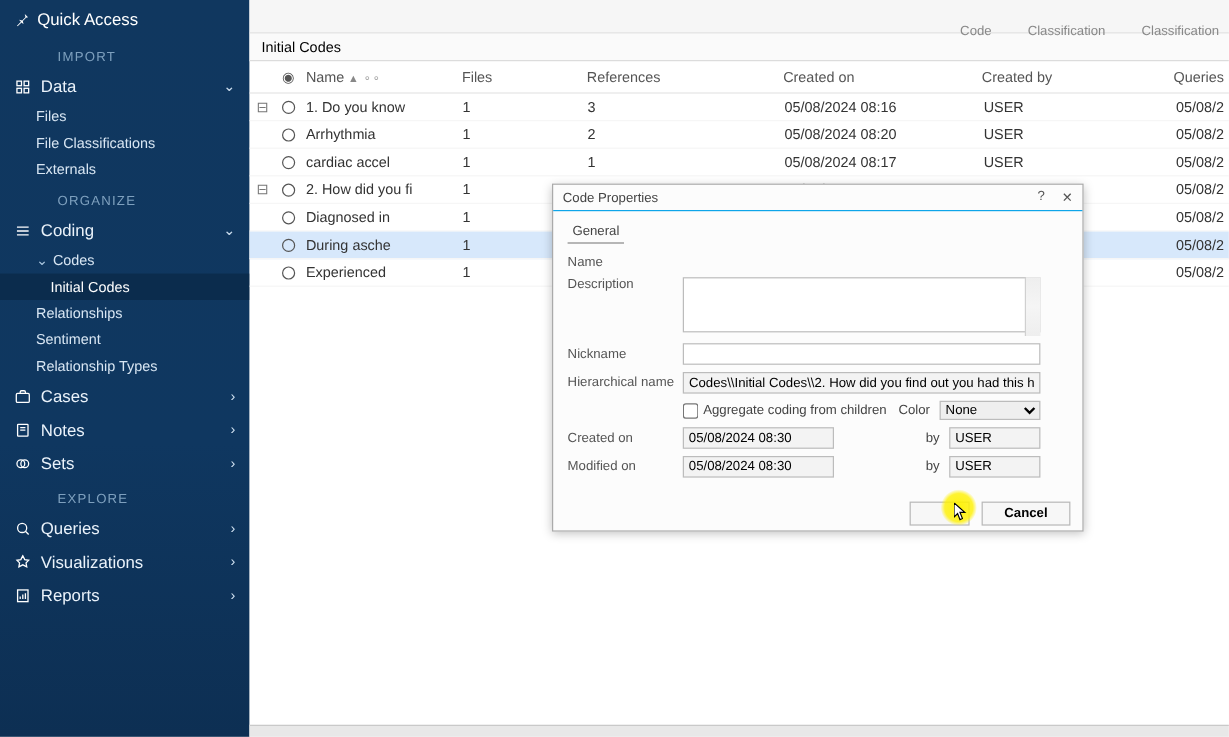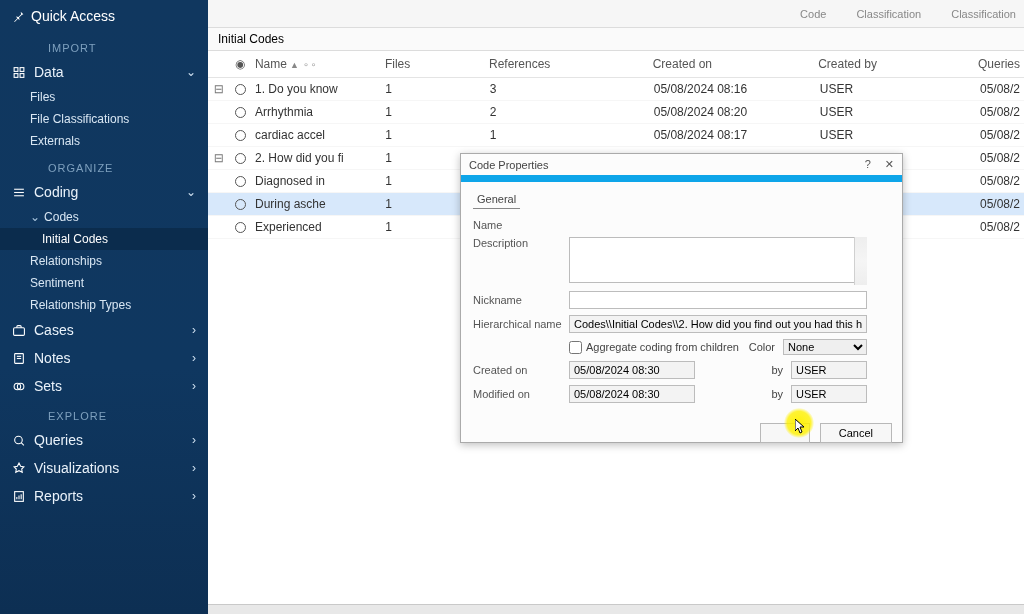--- a/index.html
+++ b/index.html
@@ -31,40 +31,40 @@
   .col-created { width: 172px; }
   .col-by { width: 166px; }
   .col-mod { flex: 1; }
   .row { display: flex; padding: 4px 0; font-size: 12px; color: #333; border-bottom: 1px solid #f6f6f6; cursor: default; }
   .row.selected { background: #d7e8fb; }
   .level1 .col-exp { text-align:center; color:#777; }
   .level2 .col-name { padding-left: 16px; }
   .circle { display:inline-block; width:11px; height:11px; border:1.5px solid #555; border-radius:50%; vertical-align:middle; }
   .sort-icons { font-size:9px; color:#888; margin-left:3px; }
   .modal { position:absolute; left:460px; top:153px; width:443px; height:290px; background:#fcfcfc; border:1px solid #aaa; box-shadow: 0 2px 8px rgba(0,0,0,0.25); font-size:11px; color:#444; }
-  .modal-title { display:flex; align-items:center; padding:4px 8px; border-bottom:7px solid #0ea5e9; font-size:11px; color:#444; }
+  .modal-title { display:flex; align-items:center; padding:4px 8px; border-bottom:1px solid #0ea5e9; font-size:11px; color:#444; }
   .modal-title .helpx { margin-left:auto; display:flex; gap:14px; color:#555; cursor:pointer; }
   .tabbar { padding:8px 12px 2px; }
   .tab { display:inline-block; padding:3px 4px 3px; border-bottom:1px solid #888; font-size:11px; }
   .formgrid { padding:8px 12px; }
   .frow { display:flex; align-items:center; margin-bottom:6px; }
   .flab { width:96px; color:#555; font-size:11px; }
   .fval input[type=text] { border:1px solid #bcbcbc; font-size:11px; padding:2px 4px; }
   .name-in { width:298px; }
   .desc { width:298px; height:46px; border:1px solid #bcbcbc; resize:none; font-size:11px; }
   .desc-scroll { position:relative; }
   .desc-scroll::after { content:""; position:absolute; right:0; top:0; width:12px; height:100%; background:linear-gradient(to bottom,#eee,#f5f5f5,#eee); border-left:1px solid #d0d0d0; }
   .small-in { width:126px; }
   .ro { background:#f3f3f3; }
   .btns { display:flex; justify-content:flex-end; gap:10px; padding:6px 10px 8px; }
-  .btn { border:1px solid #b8b8b8; background:#f7f7f7; padding:3px 18px; font-size:11px; cursor:pointer; }
+  .btn { border:1px solid #b8b8b8; background:#f7f7f7; padding:3px 18px; font-size:11px; cursor:pointer;font-weight:bold; }
   .cursor-glow { position:absolute; left:784px; top:408px; width:30px; height:30px; border-radius:50%; background: radial-gradient(circle, rgba(255,241,0,0.95) 0%, rgba(255,241,0,0.8) 55%, rgba(255,241,0,0) 72%); pointer-events:none; }
   .cursor { position:absolute; left:795px; top:419px; width:12px; height:16px; pointer-events:none; }
   .bot-border { position:absolute; left:0; right:0; bottom:0; height:10px; background:#e8e8e8; border-top:1px solid #c9c9c9;}
-  .top-cols { position:absolute; top:4px; right:8px; display:flex; font-size:11px; color:#888; gap:30px; padding:4px 0;}
+  .top-cols { position:absolute; top:16px; right:8px; display:flex; font-size:11px; color:#888; gap:30px; padding:4px 0;}
 </style>
 </head>
 <body>
 
 <div class="sidebar">
   <div class="qa">
     <svg width="13" height="13" viewBox="0 0 24 24" fill="#fff">
         <path d="M16 3l5 5-3 1-5 5 1 5-3-3-6 6-1-1 6-6-3-3 5 1 5-5z"></path>
       </svg>
     <span>Quick Access</span>

